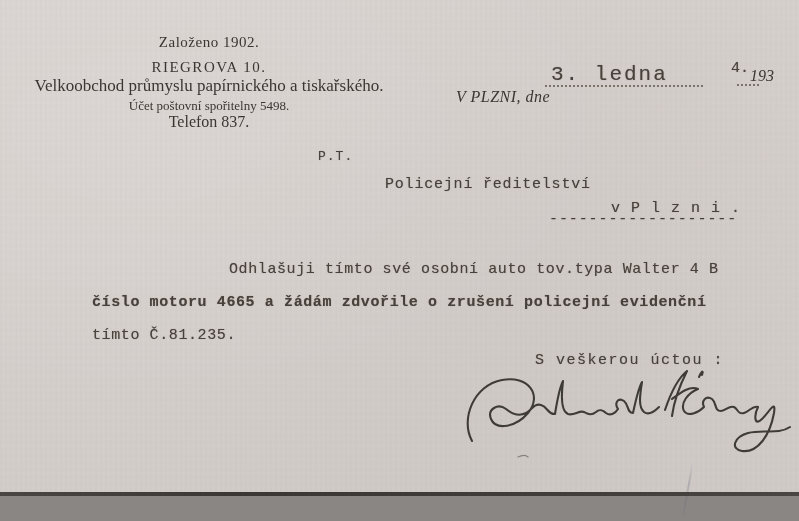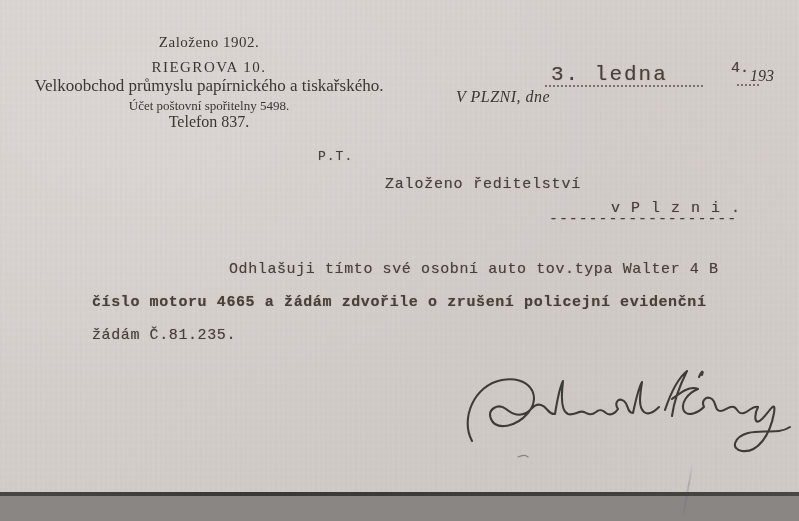--- a/index.html
+++ b/index.html
@@ -74,28 +74,29 @@
   </div>
 
   <div class="abs printed-italic" style="left:456px;top:66px;font-size:16px;letter-spacing:0.5px;margin-top:22px;">V PLZNI, dne</div>
   <div class="abs typed" style="left:551px;top:63px;font-size:21px;letter-spacing:2px;">3. ledna</div>
   <div class="abs dotted-rule" style="left:545px;top:85px;width:158px;"></div>
   <div class="abs printed-italic" style="left:706px;top:67px;font-size:16px;margin-left:44px;">193</div>
   <div class="abs typed" style="left:731px;top:60px;font-size:15px;">4.</div>
   <div class="abs dotted-rule" style="left:737px;top:84px;width:22px;"></div>
 
   <div class="abs typed" style="left:318px;top:149px;font-size:13px;letter-spacing:1px;">P.T.</div>
-  <div class="abs typed" style="left:385px;top:176px;font-size:15px;letter-spacing:0.8px;">Založeno ředitelství</div>
+  <div class="abs typed" style="left:385px;top:176px;font-size:15px;letter-spacing:0.8px;">Policejní ředitelství</div>
   <div class="abs typed" style="left:595px;top:200px;font-size:15px;letter-spacing:1px;margin-left:16px;">v P l z n i .</div>
   <div class="abs typed" style="left:549px;top:211px;font-size:15px;letter-spacing:0.9px;">-------------------</div>
 
   <div class="abs typed" style="left:229px;top:261px;font-size:15px;letter-spacing:0.6px;text-align:right;">Odhlašuji tímto své osobní auto tov.typa Walter 4 B</div>
   <div class="abs typed" style="left:92px;top:294px;font-size:15px;letter-spacing:0.6px;font-weight:bold;">číslo motoru 4665 a žádám zdvořile o zrušení policejní evidenční</div>
-  <div class="abs typed" style="left:92px;top:327px;font-size:15px;letter-spacing:0.6px;">žádám Č.81.235.</div>
+  <div class="abs typed" style="left:92px;top:327px;font-size:15px;letter-spacing:0.6px;">tímto Č.81.235.</div>
 
+  <div class="abs typed" style="left:535px;top:352px;font-size:15px;letter-spacing:1.5px;">S veškerou úctou :</div>
 
   <svg class="signature" width="340" height="115" viewBox="0 0 340 115" fill="none" stroke="#33302b" stroke-width="2.1" stroke-linecap="round" stroke-linejoin="round" opacity="0.92">
     <path d="M 14 86 C 2 64, 16 30, 44 25 C 70 20, 85 40, 70 58 C 58 72, 38 76, 33 64
              C 29 54, 40 48, 48 54 C 54 59, 60 62, 68 58 C 74 55, 76 48, 83 50
              C 90 52, 90 60, 97 59 C 100 40, 102 32, 105 26 C 103 42, 103 56, 110 59
              C 116 61, 121 55, 126 57 C 130 59, 133 61, 138 57 C 141 54, 145 55, 148 58
              C 152 61, 157 59, 160 54 C 156 48, 160 42, 166 46 C 171 50, 169 58, 175 58
              C 178 44, 181 32, 184 27 C 182 40, 180 52, 186 57 C 191 61, 197 56, 201 52"></path>
     <path d="M 207 55 C 212 40, 219 24, 229 16 C 222 30, 216 46, 214 61
              M 214 44 C 222 38, 232 30, 240 34 C 230 38, 222 48, 226 56

